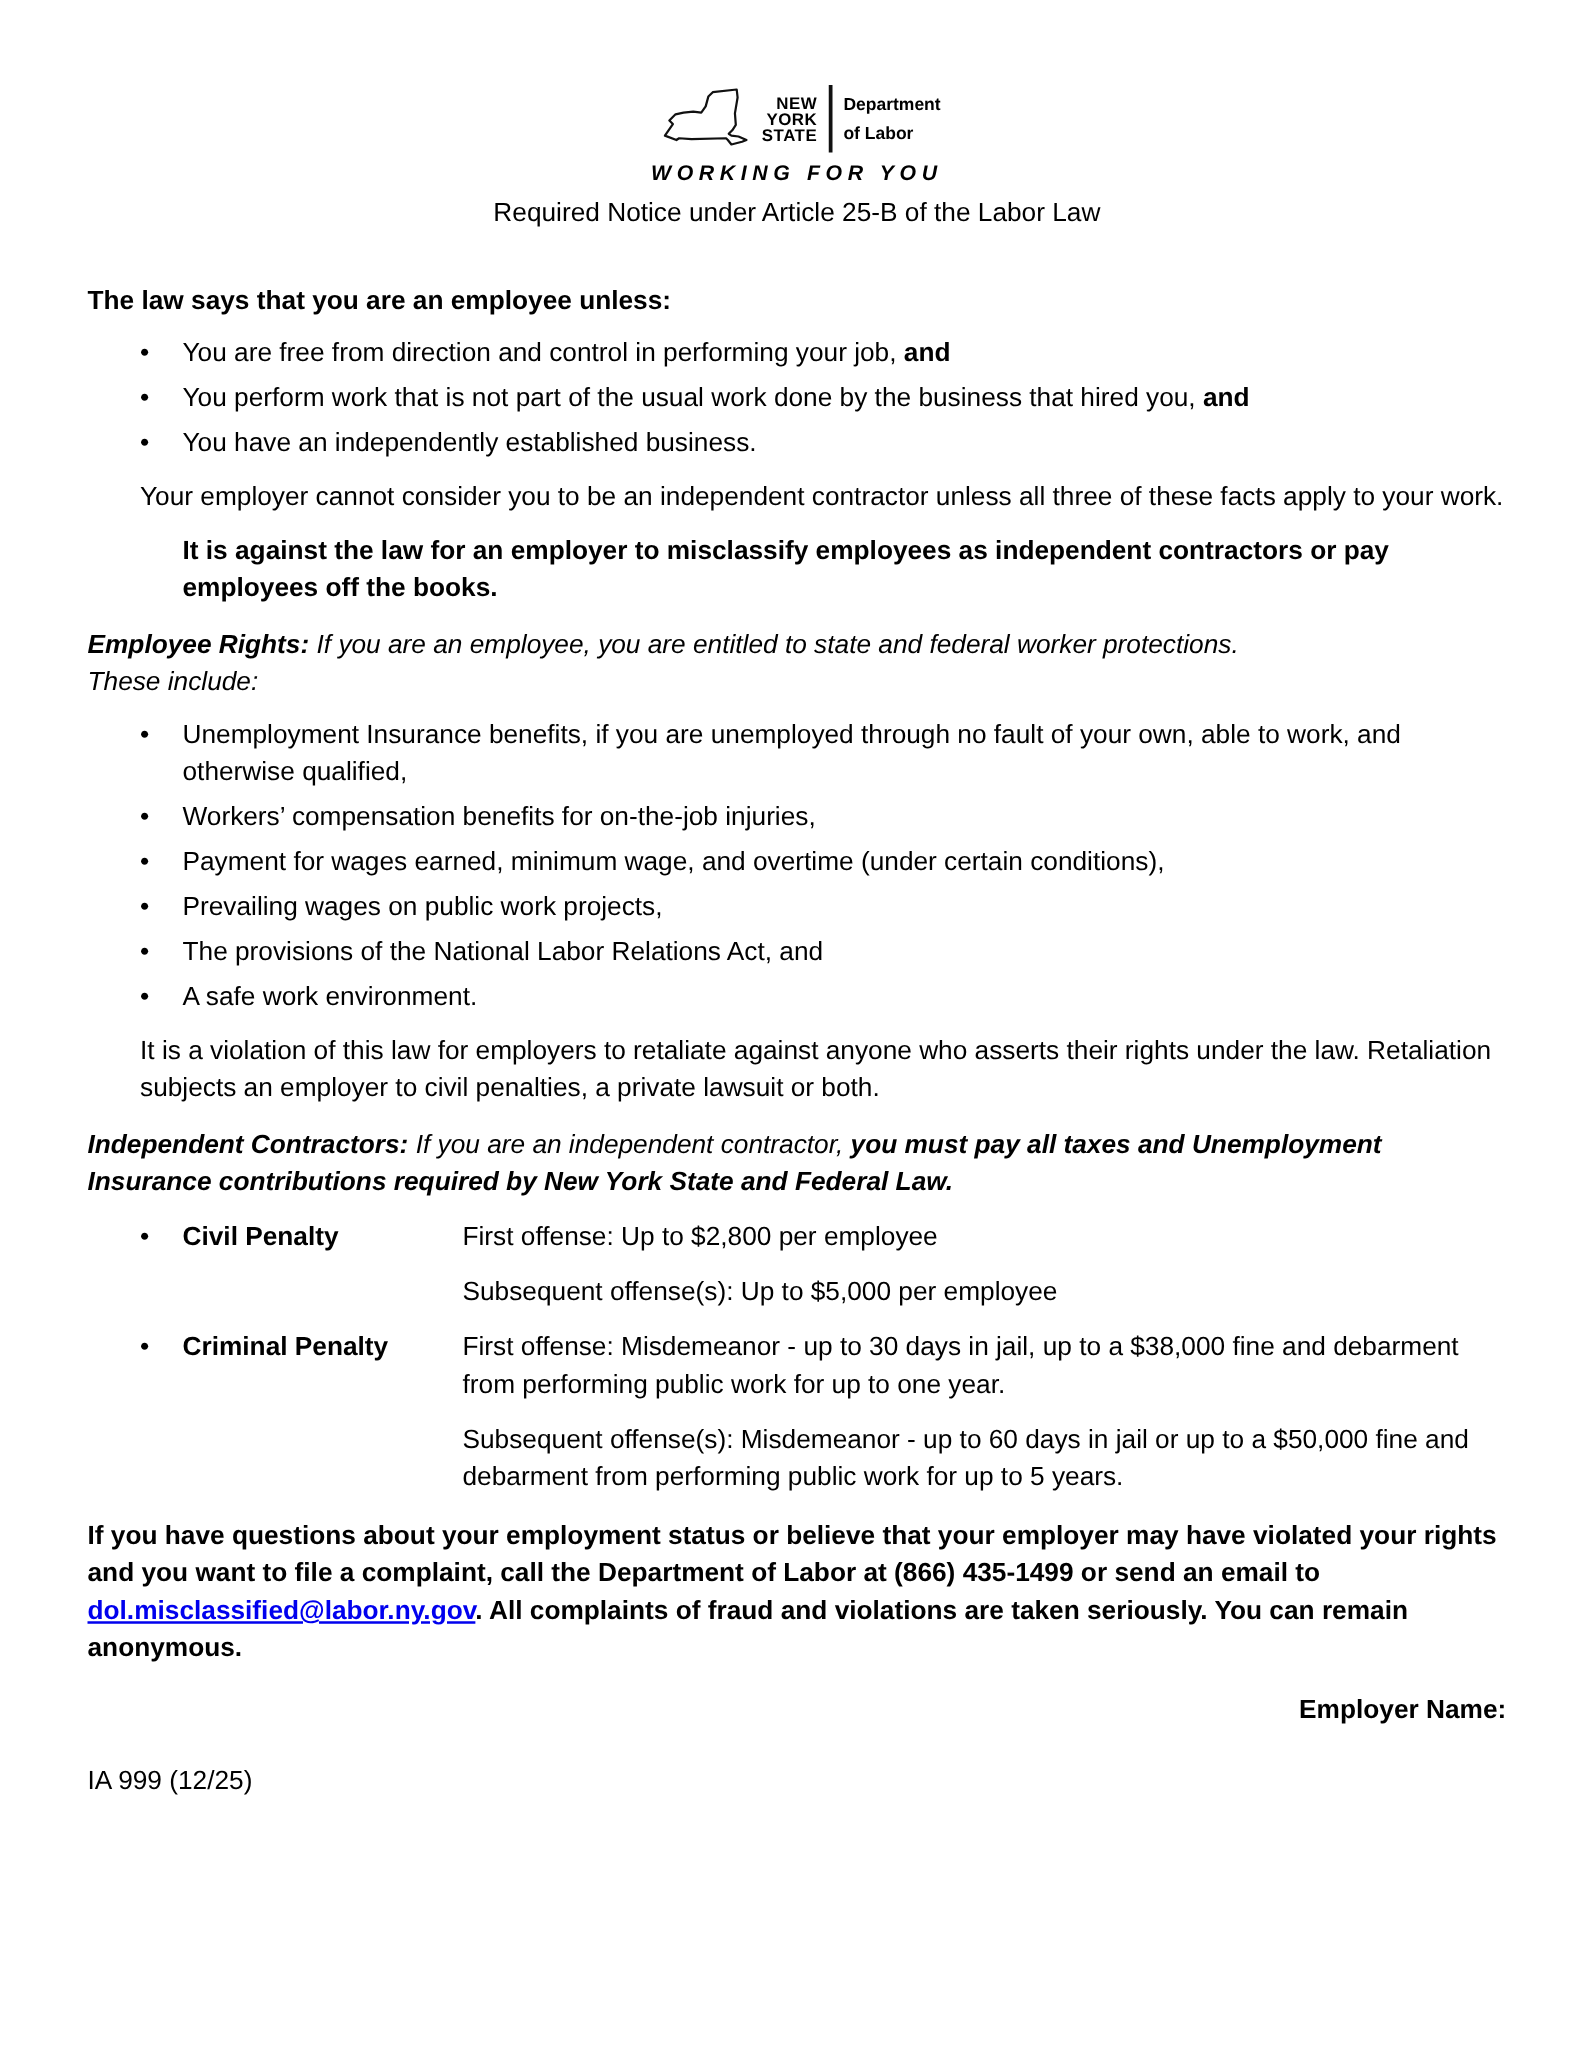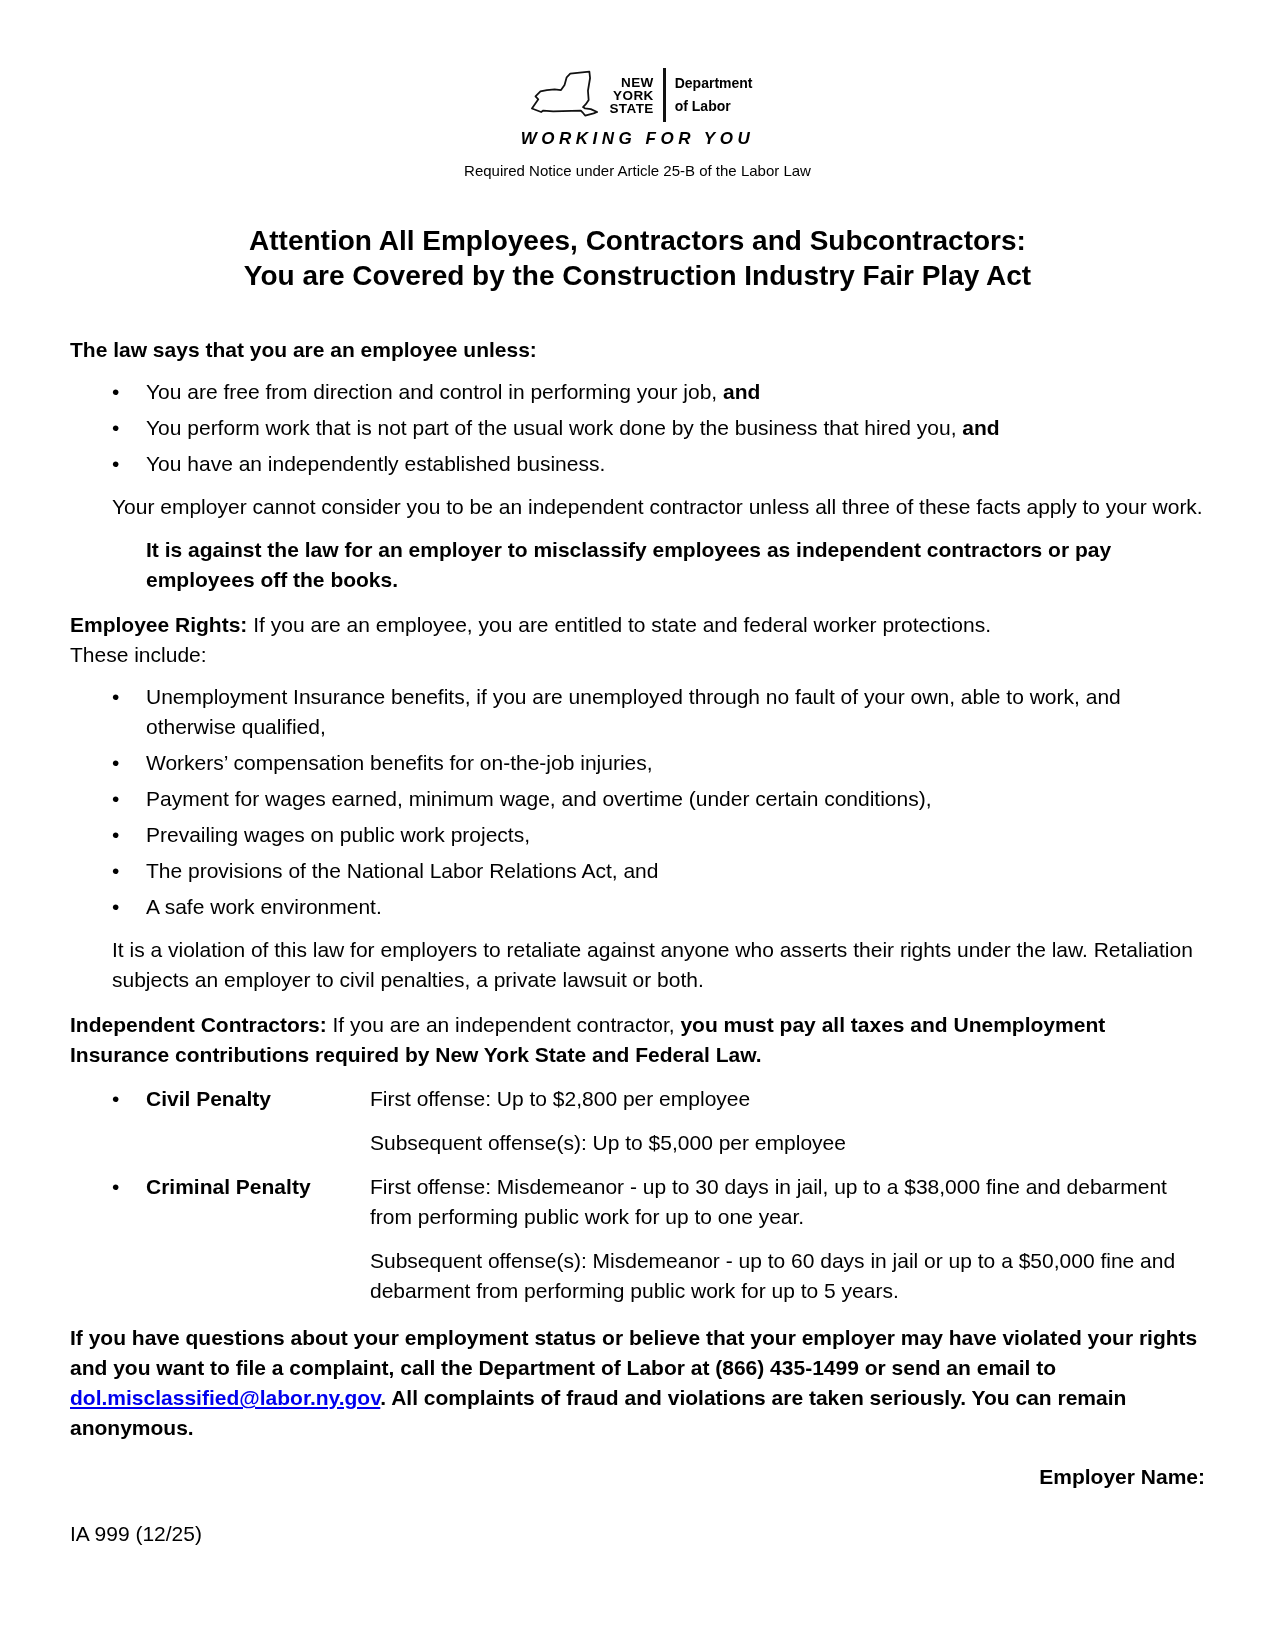--- a/index.html
+++ b/index.html
@@ -13,30 +13,30 @@
   }
   .bold{font-weight:bold;}
   
   .hdr{text-align:center;}
   .logo-row{display:inline-flex;align-items:center;gap:9px;vertical-align:top;}
   .logo-ny svg{display:block;width:78px;height:62px;}
   .logo-state{font-weight:bold;font-size:13.5px;line-height:13px;text-align:right;letter-spacing:.4px;}
   .logo-div{width:3px;height:54px;background:#111;}
   .logo-dept{font-weight:bold;font-size:14px;line-height:23px;text-align:left;}
   .tagline{font-weight:bold;font-style:italic;font-size:17px;line-height:20px;letter-spacing:4.5px;margin-top:3px;}
-  .notice{font-size:15px;line-height:26px;margin-top:9px;}
+  .notice{font-size:21px;line-height:26px;margin-top:9px;}
   .title{margin-top:39px;font-size:28px;line-height:35px;font-weight:bold;text-align:center;}
   
   .law-heading{margin-top:42px;font-weight:bold;}
   ul.blist{list-style:none;margin:12px 0 0 0;padding:0;}
   ul.blist li{position:relative;padding-left:76px;margin-top:6px;}
   ul.blist li::before{content:"\2022";position:absolute;left:42px;top:0;}
   .para-ind{margin:13px 0 0 42px;}
   .warning{margin:13px 0 0 76px;font-weight:bold;max-width:990px;}
-  .sec{margin-top:15px;}
+  .sec{margin-top:15px;font-style:italic;}
   
   .pen-row{display:flex;margin-top:14px;}
   .pen-bullet{flex:none;width:34px;margin-left:42px;}
   .pen-label{flex:none;width:224px;font-weight:bold;}
   .pen-text{flex:1;}
   
   .complaint{margin-top:17px;font-weight:bold;}
   a.email{color:#0000EE;text-decoration:underline;cursor:pointer;}
   .employer-row{display:flex;align-items:flex-end;margin-top:19px;flex-direction:column;}
   .employer-row .lbl{font-weight:bold;flex:none;}
@@ -63,24 +63,20 @@
       <span class="logo-div"></span>
       <span class="logo-dept">
         <div>Department</div>
         <div>of Labor</div>
       </span>
     </div>
     <div class="tagline">WORKING FOR YOU</div>
     <div class="notice">Required Notice under Article 25-B of the Labor Law</div>
   </div>
 
-  <div class="title">
-    <div>Attention All Employees, Contractors and Subcontractors:</div>
-    <div>You are Covered by the Construction Industry Fair Play Act</div>
-  </div>
 
   <div class="law-heading">The law says that you are an employee unless:</div>
   <ul class="blist">
     <li><span>You are free from direction and control in performing your job,</span><span class="bold"> and</span></li>
     <li><span>You perform work that is not part of the usual work done by the business that hired you,</span><span class="bold"> and</span></li>
     <li><span>You have an independently established business.</span><span class="bold"></span></li>
   </ul>
   <div class="para-ind">Your employer cannot consider you to be an independent contractor unless all three of these facts apply to your work.</div>
   <div class="warning">It is against the law for an employer to misclassify employees as independent contractors or pay employees off the books.</div>
 

